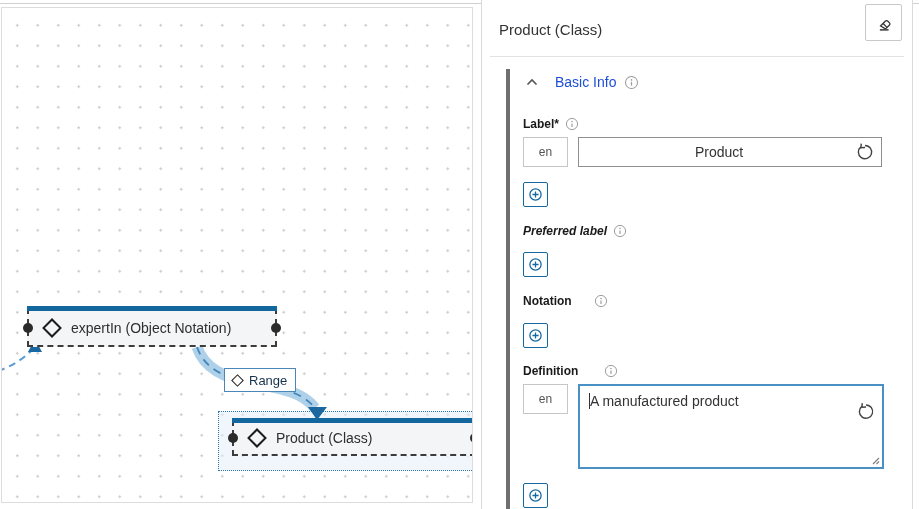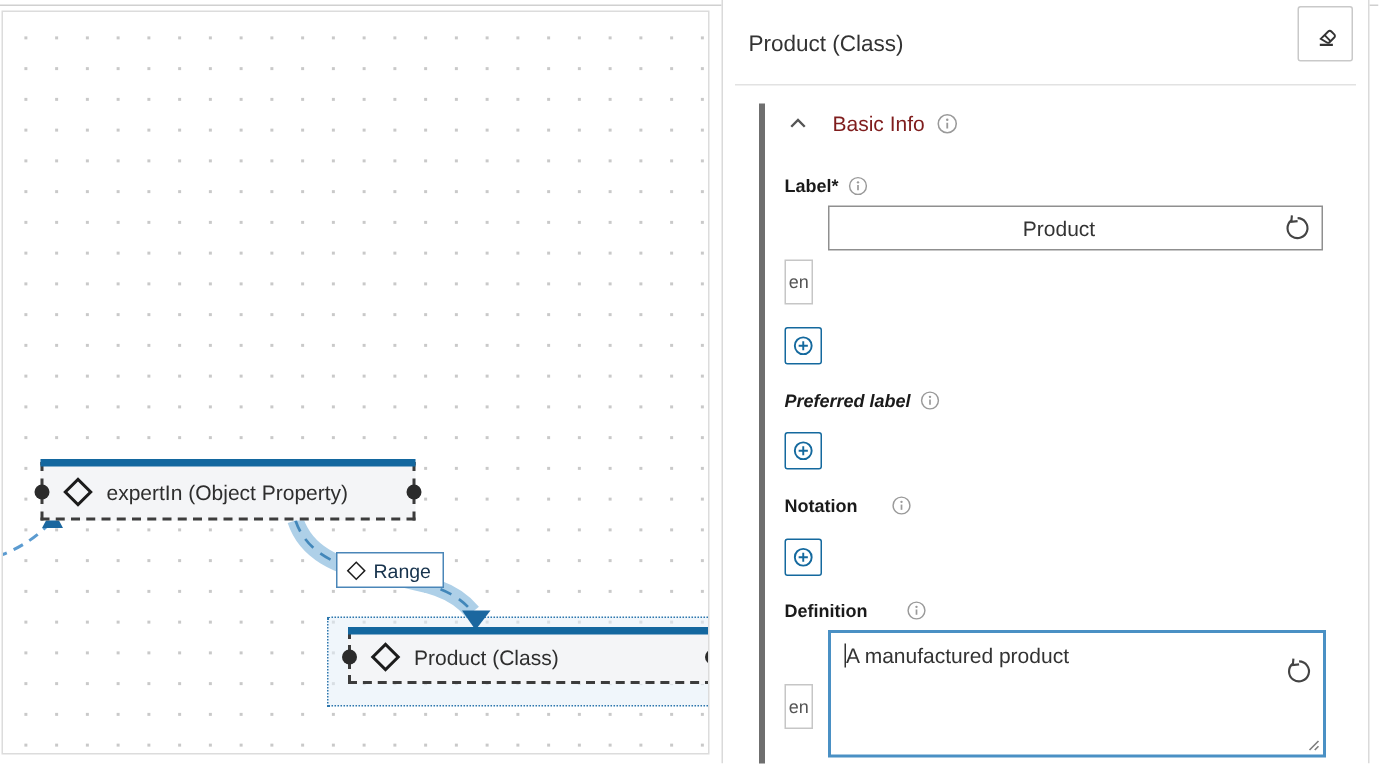--- a/index.html
+++ b/index.html
@@ -52,29 +52,29 @@
   .panel-title { font-size:15px; color:#333; }
   .icon-btn {
     position:absolute; right:10px; top:4px; width:37px; height:37px;
     border:1px solid #c9c9c9; background:#fff; display:flex; align-items:center; justify-content:center;
     cursor:pointer; border-radius:2px;
   }
   .panel-divider { margin:0 8px; border-top:1px solid #e2e2e2; }
 
   .section { margin:12px 28px 0 24px; border-left:4px solid #6f6f6f; padding:2px 0 10px 13px; }
   .section-header { display:flex; align-items:center; height:22px; margin-bottom:24px; }
-  .section-title { font-size:14px; color:#7f1d1d; margin:0 8px 0 14px; }
+  .section-title { font-size:14px; color:#1d4ed8; margin:0 8px 0 14px; }
 
   .field-label { display:flex; align-items:flex-end; font-size:12px; font-weight:bold; color:#1a1a1a; margin-bottom:6px; }
   .field-label .info { margin-left:6px; }
 
   .value-row { display:flex; align-items:stretch; }
   .lang-tag {
-    width:19px; height:30px; border:1px solid #c6c6c6; background:#fff; flex:none;
-    display:flex; align-items:center; justify-content:center; font-size:12px; color:#555; margin-right:10px;margin-top:36px;
+    width:45px; height:30px; border:1px solid #c6c6c6; background:#fff; flex:none;
+    display:flex; align-items:center; justify-content:center; font-size:12px; color:#555; margin-right:10px;
   }
   .text-input {
     position:relative; flex:1; height:30px; border:1px solid #8f8f8f; background:#fff; margin-right:2px;
   }
   .text-input input {
     width:100%; height:100%; border:none; outline:none; padding:0 34px 0 12px;
     font-size:14px; color:#333; font-family:"Liberation Sans", sans-serif; background:transparent;text-align:center;
   }
   .undo { position:absolute; right:7px; top:50%; transform:translateY(-50%); cursor:pointer; line-height:0; }
 
@@ -119,21 +119,21 @@
       <polygon points="26,344 40,344 33,331" fill="#1b679f"></polygon>
 
       <path d="M195 339 C202 360, 222 370, 250 375 C282 381, 300 384, 313 400" fill="none" stroke="#aed0e8" stroke-width="11"></path>
       <path d="M195 339 C202 360, 222 370, 250 375 C282 381, 300 384, 313 400" fill="none" stroke="#4287ba" stroke-width="1.8" stroke-dasharray="8 6"></path>
       <polygon points="306,399 325,399 315,412" fill="#1b679f"></polygon>
     </svg>
 
     <div class="node node-expertin">
       <span class="port port-left"></span>
       <span class="diamond"></span>
-      <span>expertIn (Object Property)</span>
+      <span>expertIn (Object Notation)</span>
       <span class="port port-right"></span>
     </div>
 
     <div class="edge-label">
       <span class="diamond"></span>
       <span>Range</span>
     </div>
 
     <div class="node node-product">
       <span class="port port-left"></span>

